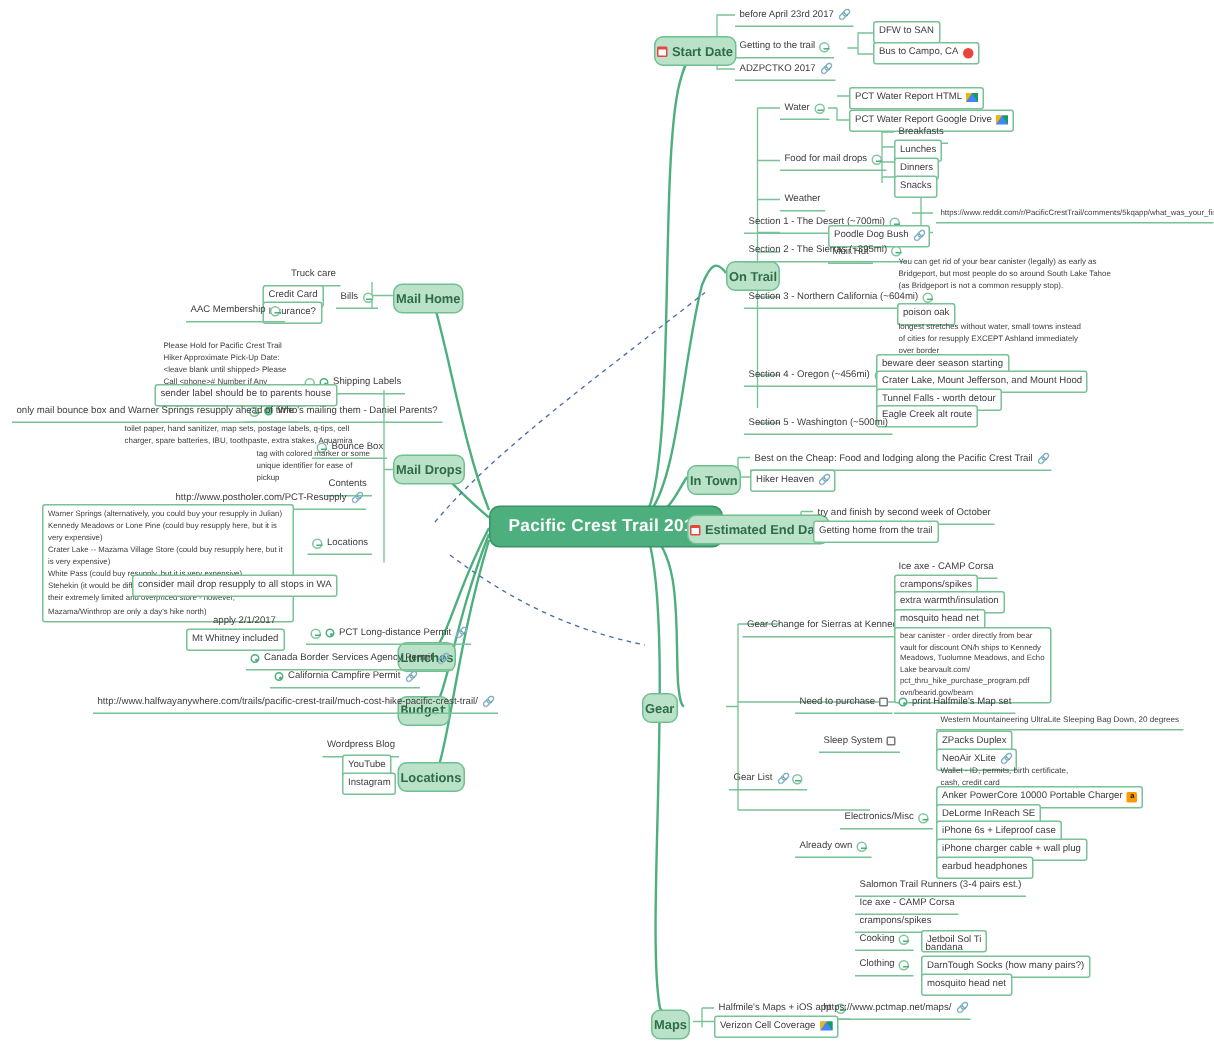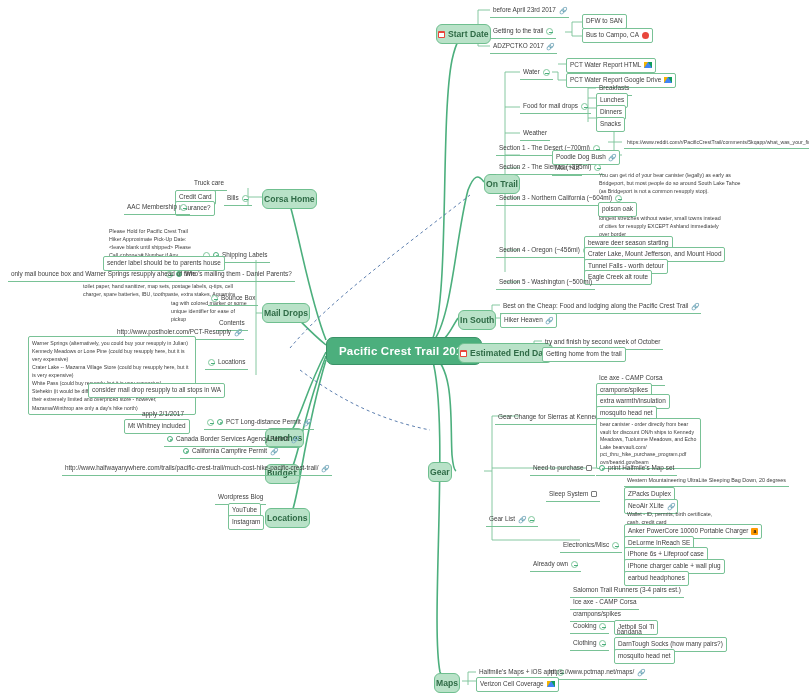--- a/index.html
+++ b/index.html
@@ -244,21 +244,21 @@
   </div>
   <div class="node sub boxed" style="left:584px; top:270px;">
     <span>Eagle Creek alt route</span>
   </div>
 
   <div class="node sub" style="left:496px; top:276px;">
     <span>Section 5 - Washington (~500mi)</span>
   </div>
 
   <div class="node topic" style="left:458px; top:310px;">
-    <span>In South</span>
+    <span>In Town</span>
   </div>
   <div class="node sub" style="left:500px; top:300px;">
     <span>Best on the Cheap: Food and lodging along the Pacific Crest Trail</span>
     <span class="ico ico-link">🔗</span>
   </div>
   <div class="node sub boxed" style="left:500px; top:313px;">
     <span>Hiker Heaven</span>
     <span class="ico ico-link">🔗</span>
   </div>
 
@@ -398,21 +398,21 @@
   <div class="node sub" style="left:546px; top:666px;">
     <span class="linktext">https://www.pctmap.net/maps/</span>
     <span class="ico ico-link">🔗</span>
   </div>
   <div class="node sub boxed" style="left:476px; top:677px;">
     <span>Verizon Cell Coverage</span>
     <span class="ico ico-drive"></span>
   </div>
 
   <div class="node topic" style="left:262px; top:189px;">
-    <span>Corsa Home</span>
+    <span>Mail Home</span>
   </div>
   <div class="node sub" style="left:224px; top:192px;">
     <span>Bills</span>
     <span class="collapse"></span>
   </div>
   <div class="node sub" style="left:191px; top:177px;">
     <span>Truck care</span>
   </div>
   <div class="node sub boxed" style="left:175px; top:190px;">
     <span>Credit Card</span>

